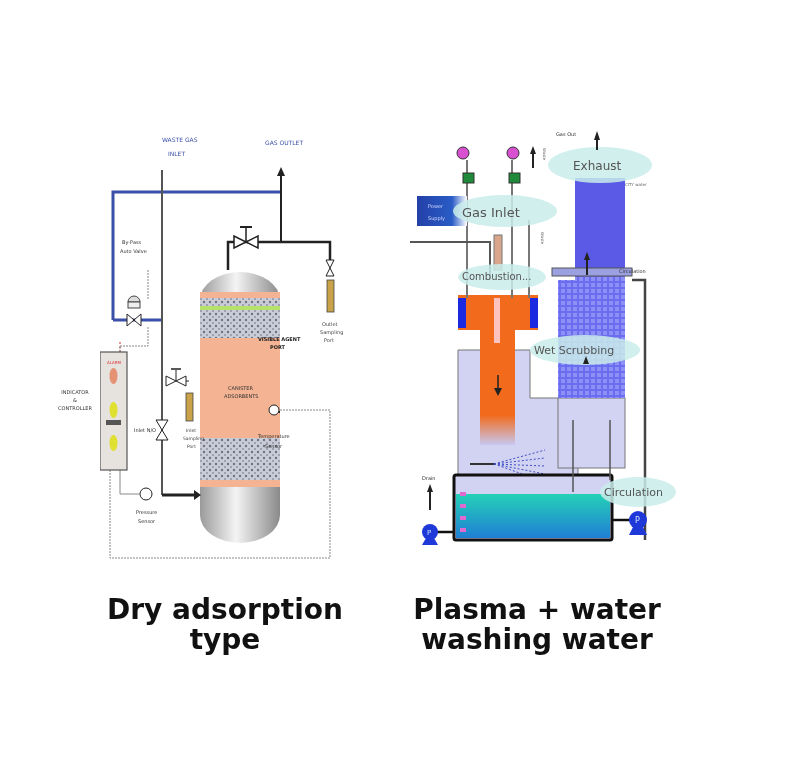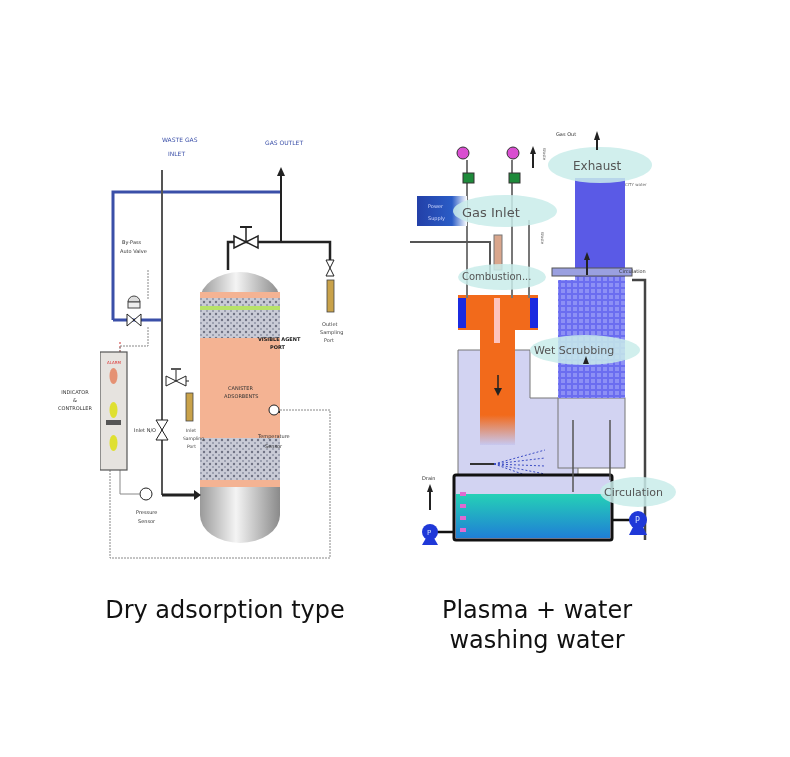--- a/index.html
+++ b/index.html
@@ -1,21 +1,21 @@
 <!DOCTYPE html>
 <html><head>
 <meta charset="utf-8">
 <style>
   html, body { margin:0; padding:0; background:#ffffff; }
   body { width:790px; height:757px; position:relative; overflow:hidden; font-family:"DejaVu Sans", sans-serif; }
   .panel { position:absolute; }
   #left-diagram { left:100px; top:120px; width:250px; height:440px; }
   #right-diagram { left:410px; top:120px; width:270px; height:440px; }
   svg text { font-family:"DejaVu Sans", sans-serif; }
-  .caption { position:absolute; font-family:"DejaVu Sans", sans-serif; font-weight:normal; font-size:24px; color:#111; text-align:center; line-height:30px; }
+  .caption { position:absolute; font-family:"DejaVu Sans", sans-serif; font-weight:bold; font-size:28px; color:#111; text-align:center; line-height:30px; }
   #caption-left { left:70px; top:595px; width:310px; }
   #caption-right { left:392px; top:595px; width:290px; }
 </style>
 </head>
 <body>
 
 <div class="panel" id="left-diagram">
 <svg width="250" height="440" viewBox="0 0 250 440">
   <defs>
     <linearGradient id="tankGrad" x1="0" x2="1">

